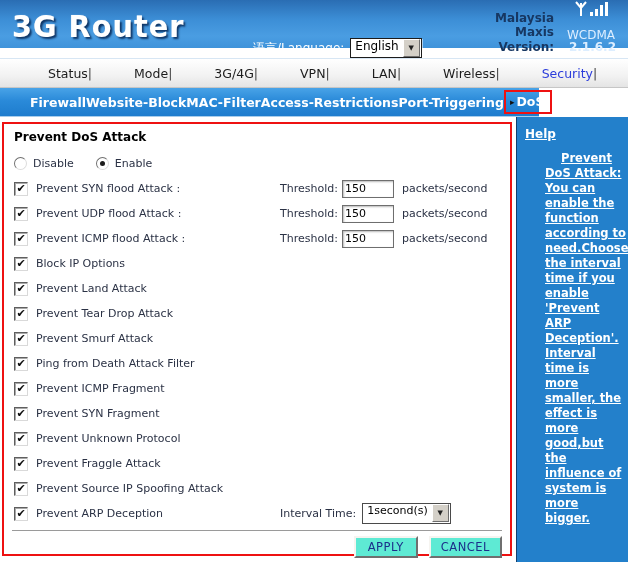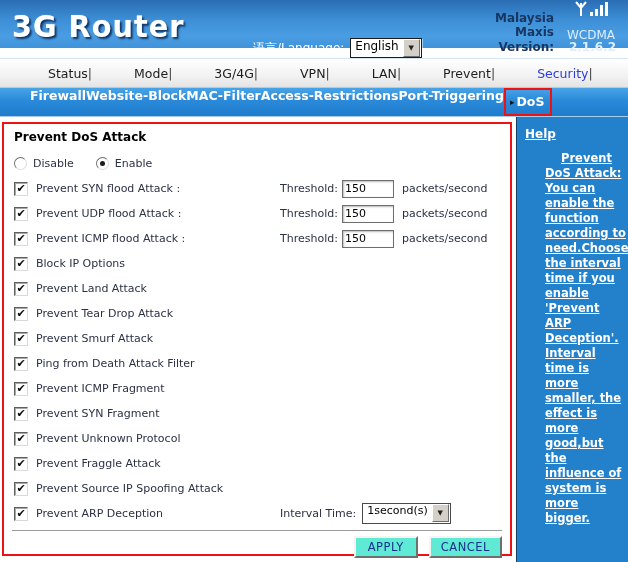--- a/index.html
+++ b/index.html
@@ -31,24 +31,24 @@
   
   .nav{position:absolute;left:0;top:58px;width:628px;height:30px;
     background:linear-gradient(180deg,#ffffff 0%,#f2f2f2 60%,#e4e4e4 100%);
     border-top:1px solid #d7e6f4;border-bottom:1px solid #c6c6c6;
     display:flex;align-items:center;justify-content:space-around;
     font-size:12.5px;color:#1c1c1c;box-sizing:border-box;padding:0 6px;}
   .nav .item{cursor:pointer;white-space:nowrap;margin-left:42px;}
   .nav .sep{color:#444;}
   .nav .item.active{color:#2b3cdb;}
   
-  .subnav{position:absolute;left:0;top:88px;width:628px;height:29px;
+  .subnav{position:absolute;left:0;top:88px;width:539px;height:29px;
     background:linear-gradient(180deg,#49a3e7 0%,#2a8ad9 45%,#1e7ccd 100%);
     border-bottom:1px solid #a8cdeb;
-    display:flex;justify-content:space-between;
+    display:flex;align-items:center;justify-content:space-between;
     box-sizing:border-box;padding:0 76px 0 30px;
     color:#ffffff;font-weight:bold;font-size:12.5px;}
   .subnav .item{cursor:pointer;white-space:nowrap;}
   .subnav .item.active{color:#ef823;border:2px solid #ee1111;padding:2px 6px 3px 4px;
     display:flex;align-items:center;gap:2px;}
   .subnav .marker{color:#111;font-size:9px;}
   
   .content{position:absolute;left:2px;top:122px;width:506px;height:430px;
     border:2px solid #ee1111;background:#fff;box-sizing:content-box;
     padding:0;color:#2b3245;font-size:11px;}
@@ -126,21 +126,21 @@
   <span class="item">Status</span>
   <span class="sep">|</span>
   <span class="item">Mode</span>
   <span class="sep">|</span>
   <span class="item">3G/4G</span>
   <span class="sep">|</span>
   <span class="item">VPN</span>
   <span class="sep">|</span>
   <span class="item">LAN</span>
   <span class="sep">|</span>
-  <span class="item">Prevent</span>
+  <span class="item">Wireless</span>
   <span class="sep">|</span>
   <span class="item active">Security</span>
   <span class="sep">|</span>
   <span class="item">Server</span>
   <span class="sep">|</span>
   <span class="item">Routing</span>
   <span class="sep">|</span>
   <span class="item">Admin</span>
   <span class="sep">|</span>
   <span class="item">Logout</span>

